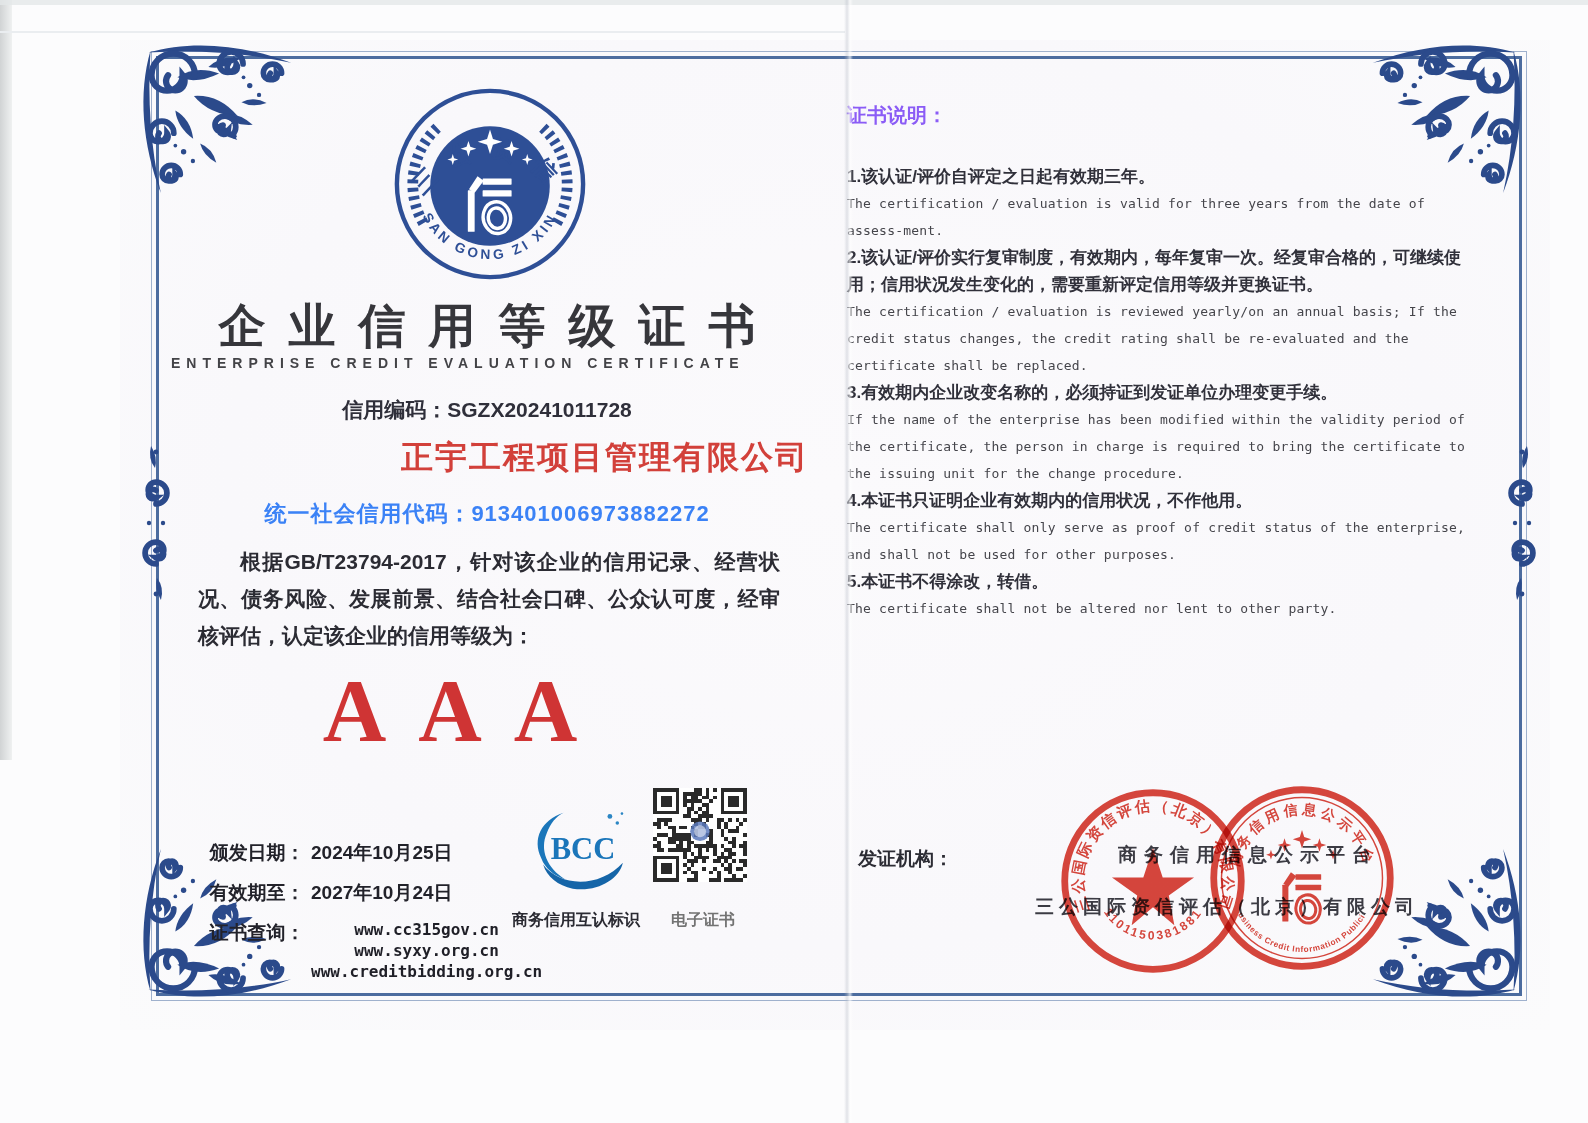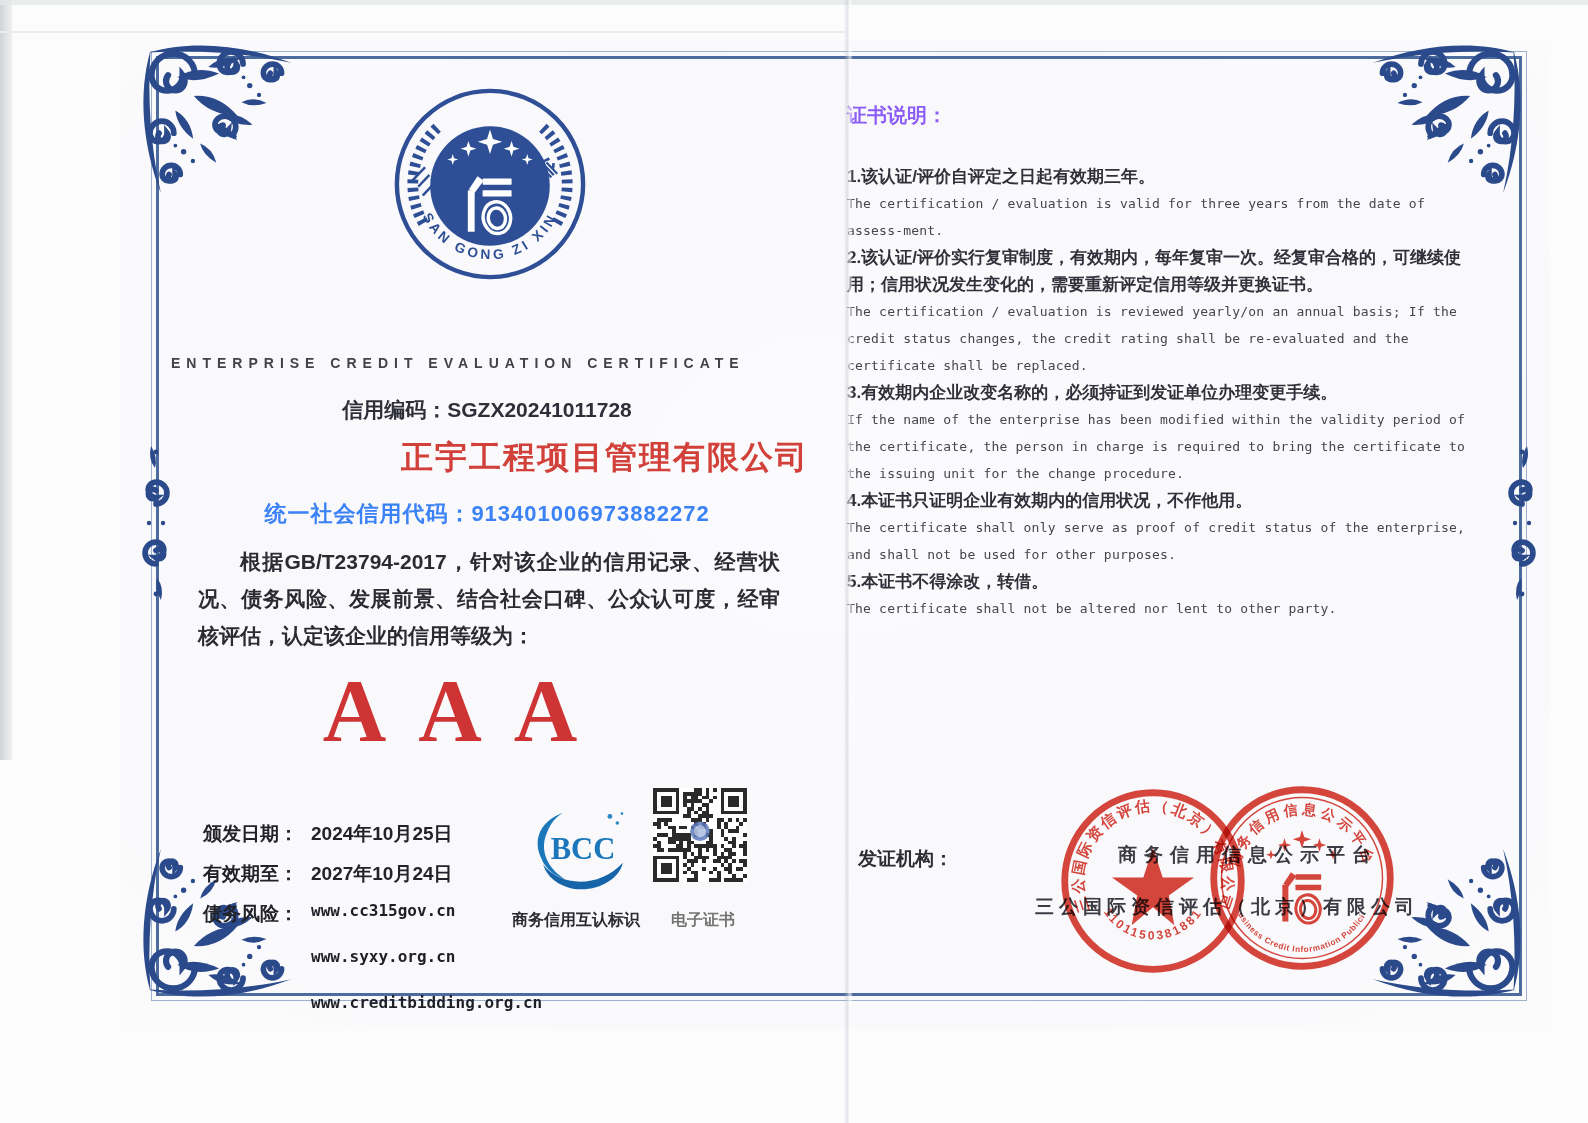--- a/index.html
+++ b/index.html
@@ -45,25 +45,25 @@
   .company   { position:absolute; left:165px; top:436px; width:644px; text-align:right;
                 font-size:32px; font-weight:800; color:#d2403a; letter-spacing:2px; }
   .uscc-line { position:absolute; left:165px; top:499px; width:644px; text-align:center;
                 font-size:22px; font-weight:700; color:#3b82f6; letter-spacing:1px; }
   .para      { position:absolute; left:198px; top:543px; width:582px;
                 font-size:21px; line-height:37px; font-weight:600; color:#2b2b33;
                 text-indent:2em; text-align:justify; }
   .rating    { position:absolute; left:165px; top:660px; width:570px; text-align:center;
                 font-family:"Liberation Serif", serif; font-size:88px; font-weight:800;
                 color:#cf3434; letter-spacing:32px; text-indent:32px; }
-  .meta      { position:absolute; left:203px; top:821px; font-size:19px; font-weight:700; color:#22222a; }
+  .meta      { position:absolute; left:203px; top:840px; font-size:19px; font-weight:700; color:#22222a;text-align:center; }
   .meta-row  { display:flex; margin-bottom:14px; }
   .meta-label{ width:108px; white-space:nowrap; }
   .meta-val  { white-space:nowrap; }
-  .url-list  { display:flex; flex-direction:column; gap:27px; }
+  .url-list  { display:flex; flex-direction:column; gap:2px; }
   .url       { font-family:"DejaVu Sans Mono", monospace; font-size:16px; font-weight:600; color:#1f1f27; }
   .bcc-svg   { position:absolute; left:532px; top:804px; }
   .qr-svg    { position:absolute; left:653px; top:788px; }
   .mutual    { position:absolute; left:512px; top:910px; font-size:16px; font-weight:600; color:#2a2a32; }
   .ecert     { position:absolute; left:659px; top:910px; font-size:16px; font-weight:600; color:#737373;margin-left:12px; }
 
   
   .notes     { position:absolute; left:847px; top:102px; width:624px; }
   .notes-head{ font-size:20px; font-weight:700; color:#8b5cf6; margin-bottom:34px; }
   .note-zh   { font-size:17px; line-height:27px; font-weight:700; color:#30303a; }
@@ -190,38 +190,39 @@
     <g fill="#ffffff">
       <use href="#st4" transform="translate(100,57) scale(1.25)"></use>
       <use href="#st4" transform="translate(78,64) scale(.8)"></use>
       <use href="#st4" transform="translate(122,64) scale(.8)"></use>
       <use href="#st4" transform="translate(62,75) scale(.55)"></use>
       <use href="#st4" transform="translate(138,75) scale(.55)"></use>
     </g>
     <use href="#xinGlyph" transform="translate(100,121) scale(.58)" color="#ffffff"></use>
   </svg>
 
+  <div class="cert-title">企业信用等级证书</div>
   <div class="cert-subtitle">ENTERPRISE CREDIT EVALUATION CERTIFICATE</div>
   <div class="code-line">信用编码：SGZX20241011728</div>
   <div class="company">正宇工程项目管理有限公司</div>
   <div class="uscc-line">统一社会信用代码：913401006973882272</div>
   <div class="para">根据GB/T23794-2017，针对该企业的信用记录、经营状况、债务风险、发展前景、结合社会口碑、公众认可度，经审核评估，认定该企业的信用等级为：</div>
   <div class="rating">AAA</div>
 
   <div class="meta">
     <div class="meta-row">
       <span class="meta-label">颁发日期：</span>
       <span class="meta-val">2024年10月25日</span>
     </div>
     <div class="meta-row">
       <span class="meta-label">有效期至：</span>
       <span class="meta-val">2027年10月24日</span>
     </div>
     <div class="meta-row">
-      <span class="meta-label">债务风险：</span>
+      <span class="meta-label">证书查询：</span>
       <span class="url-list" id="query-urls">
           <span class="url">www.cc315gov.cn</span>
           <span class="url">www.syxy.org.cn</span>
           <span class="url">www.creditbidding.org.cn</span>
         </span>
     </div>
   </div>
 
   <svg class="bcc-svg" width="102" height="86" viewBox="0 0 110 90">
     <path d="M34,8 C10,16 0,36 10,57 C14,68 24,76 36,80 C16,68 8,48 16,30 C20,19 26,12 34,8 Z" fill="#1b76ba"></path>

